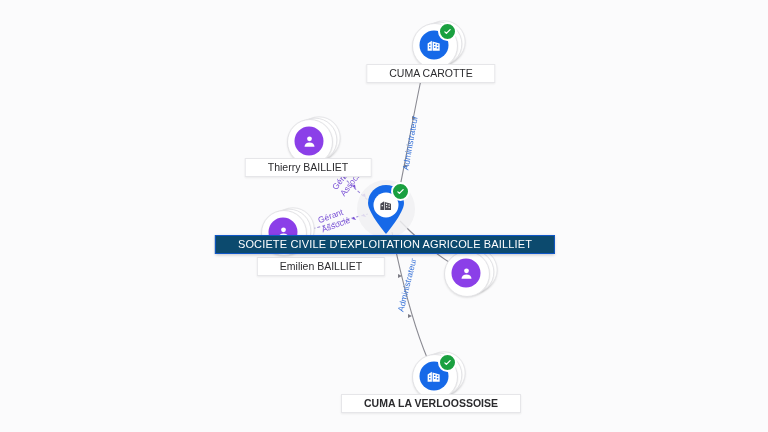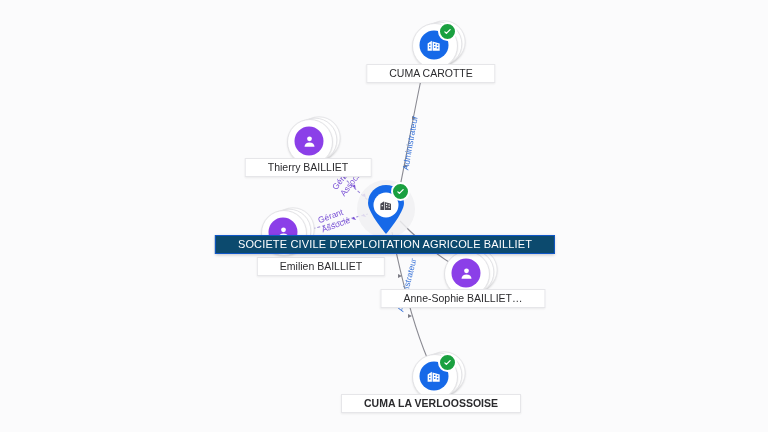--- a/index.html
+++ b/index.html
@@ -194,21 +194,20 @@
         <div class="card c2"></div>
         <div class="card c1"></div>
       <div class="disc person">
         <svg width="16" height="16" viewBox="0 0 24 24" fill="#ffffff">
           <circle cx="12" cy="8" r="3.6"></circle>
           <path d="M4.5 20c0-4.2 3.4-6.4 7.5-6.4s7.5 2.2 7.5 6.4z"></path>
         </svg>
       </div>
     </div>
   </div>
-  <div class="label" style="left:463px;top:289px;">Anne-Sophie BAILLIET…</div>
 
   <div class="node" style="left:434px;top:376px;">
     <div class="stack">
       <div class="card c3"></div>
         <div class="card c2"></div>
         <div class="card c1"></div>
       <div class="disc company">
         <svg width="17" height="17" viewBox="0 0 24 24" fill="none">
           <path d="M3 20V10l6-4v14z" fill="#ffffff"></path>
           <path d="M10 20V7l10 3v10z" fill="#ffffff"></path>

